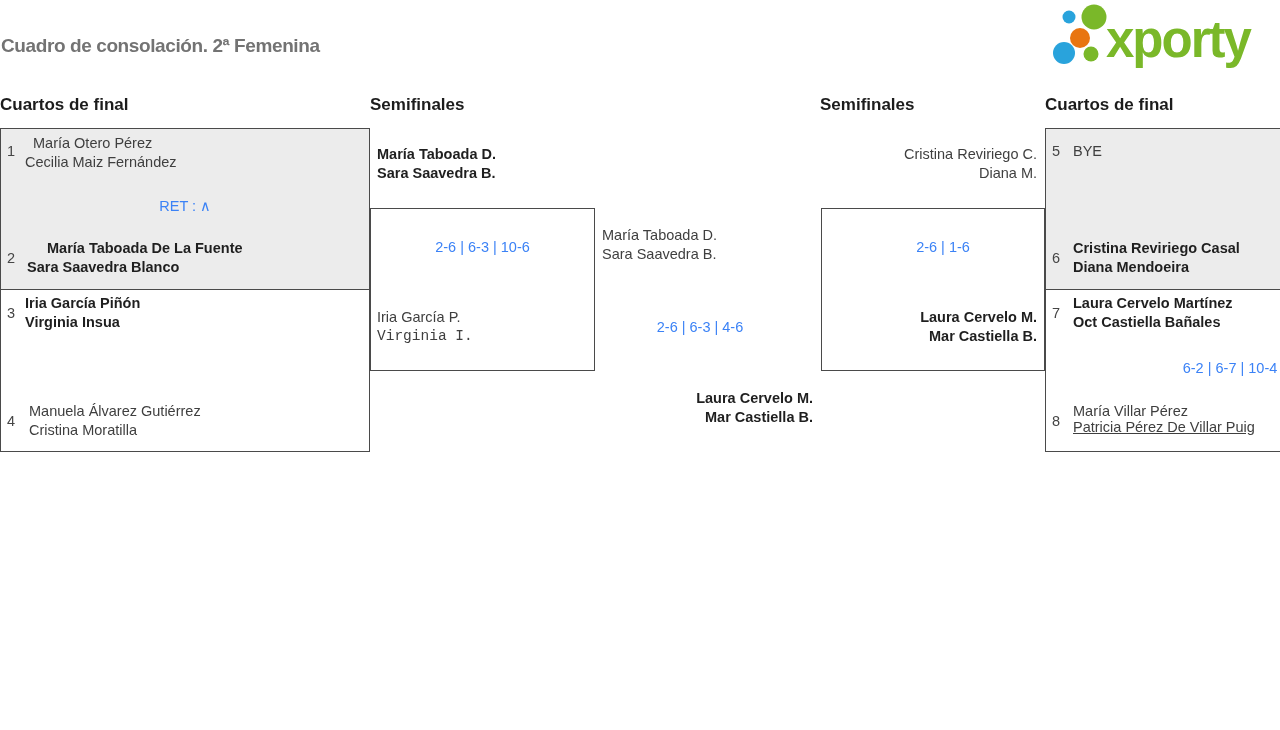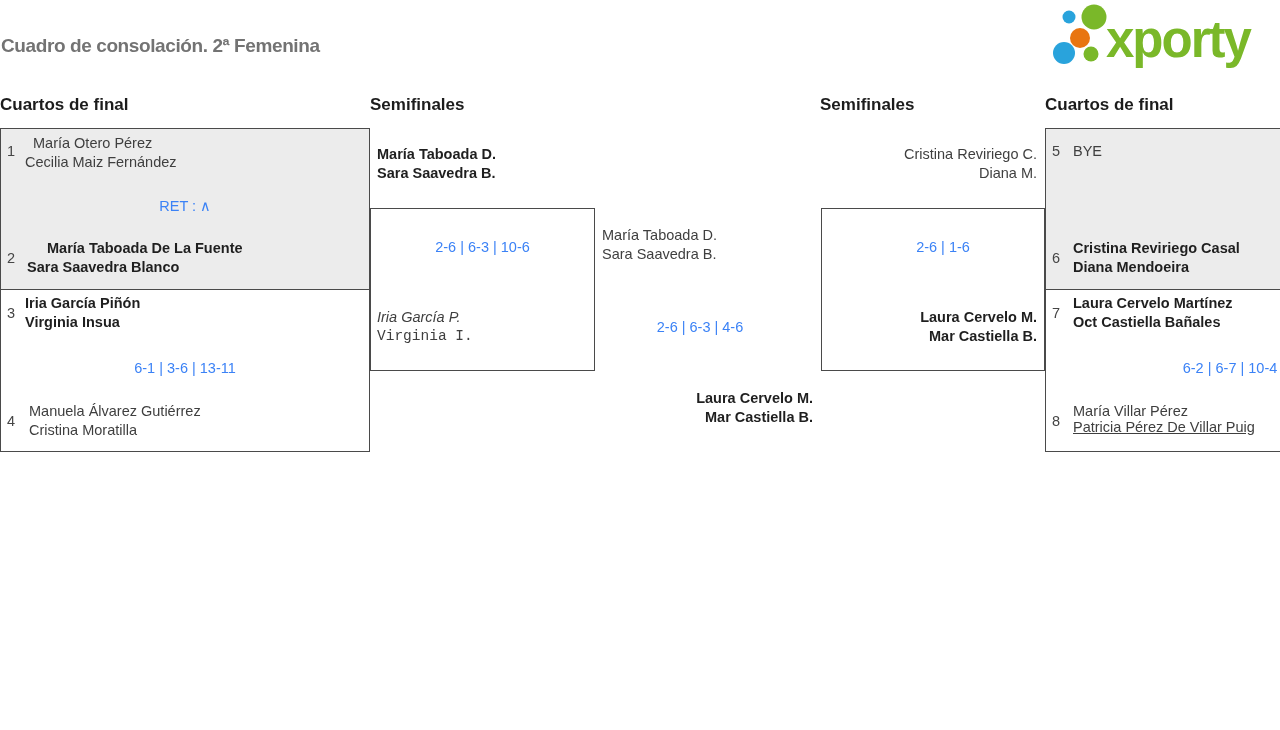--- a/index.html
+++ b/index.html
@@ -83,29 +83,28 @@
   <div class="abs n" style="left:25px;top:136px;margin-left:8px;">María Otero Pérez</div>
   <div class="abs n" style="left:25px;top:155px;">Cecilia Maiz Fernández</div>
   <div class="abs score" style="left:0;top:199px;width:370px;">RET : ∧</div>
   <div class="abs seed" style="left:7px;top:251px;">2</div>
   <div class="abs n b" style="left:27px;top:241px;margin-left:20px;">María Taboada De La Fuente</div>
   <div class="abs n b" style="left:27px;top:260px;">Sara Saavedra Blanco</div>
 
   <div class="abs seed" style="left:7px;top:306px;">3</div>
   <div class="abs n b" style="left:25px;top:296px;">Iria García Piñón</div>
   <div class="abs n b" style="left:25px;top:315px;">Virginia Insua</div>
-  <div class="abs score" style="left:0;top:361px;width:370px;">6-1 | 3-6 | 13-11</div>
   <div class="abs seed" style="left:7px;top:414px;">4</div>
   <div class="abs n" style="left:29px;top:404px;">Manuela Álvarez Gutiérrez</div>
   <div class="abs n" style="left:29px;top:423px;">Cristina Moratilla</div>
 
   <div class="abs n b" style="left:377px;top:147px;">María Taboada D.</div>
   <div class="abs n b" style="left:377px;top:166px;">Sara Saavedra B.</div>
   <div class="abs score" style="left:370px;top:240px;width:225px;">2-6 | 6-3 | 10-6</div>
-  <div class="abs n" style="left:377px;top:310px;font-style:italic;">Iria García P.</div>
+  <div class="abs n" style="left:377px;top:310px;">Iria García P.</div>
   <div class="abs n" style="left:377px;top:329px;font-family:Liberation Mono, monospace;">Virginia I.</div>
 
   <div class="abs n" style="left:602px;top:228px;">María Taboada D.</div>
   <div class="abs n" style="left:602px;top:247px;">Sara Saavedra B.</div>
   <div class="abs score" style="left:596px;top:320px;width:208px;">2-6 | 6-3 | 4-6</div>
   <div class="abs n b ralign" style="left:593px;top:391px;width:220px;">Laura Cervelo M.</div>
   <div class="abs n b ralign" style="left:593px;top:410px;width:220px;">Mar Castiella B.</div>
 
   <div class="abs n ralign" style="left:818px;top:147px;width:219px;">Cristina Reviriego C.</div>
   <div class="abs n ralign" style="left:818px;top:166px;width:219px;">Diana M.</div>

